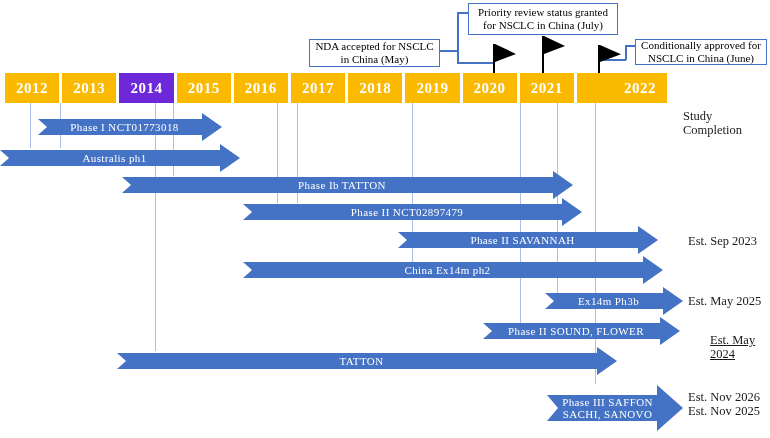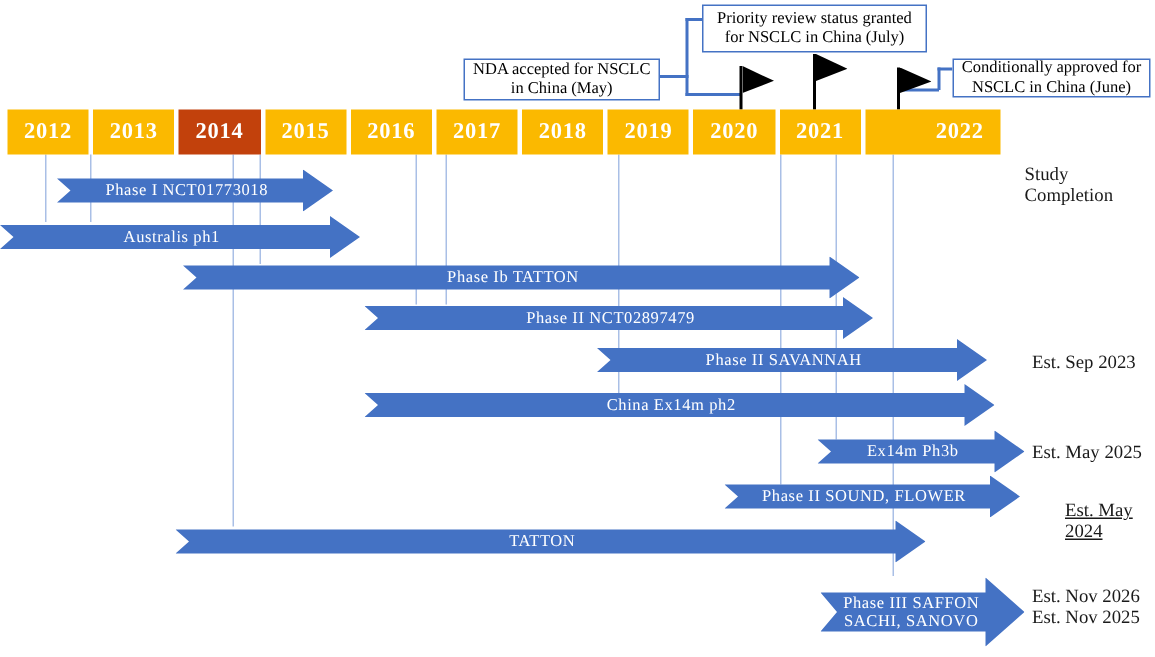--- a/index.html
+++ b/index.html
@@ -1,20 +1,20 @@
 <!DOCTYPE html>
 <html><head>
 <meta charset="utf-8">
 <style>
   html,body{margin:0;padding:0;background:#fff;}
   #stage{
     position:relative;width:770px;height:438px;background:#fff;overflow:hidden;
     font-family:"Liberation Serif","DejaVu Serif",serif;
   }
-  .abs{position:absolute;justify-content:flex-end;}
+  .abs{position:absolute;}
   .year-band{display:flex;}
   .year-cell{
     flex:1;display:flex;align-items:center;justify-content:center;
     color:#fff;font-weight:bold;font-size:15px;letter-spacing:.5px;
   }
   .leader{width:1px;}
   .conn{background:#4472C4;}
   .pole{width:2px;background:#000;}
   .pennant{background:#000;clip-path:polygon(0 0,100% 55%,0 100%);}
   .bar{z-index:5;}
@@ -54,21 +54,21 @@
     <div class="abs conn" style="left: 625px; top: 45px; width: 10px; height: 1.5px; z-index: 2;"></div>
     <div class="abs pole" style="left: 493px; top: 44px; height: 29px; z-index: 3;"></div>
     <div class="abs pennant" style="left: 495px; top: 44px; width: 21px; height: 18px; z-index: 3; background: rgb(0, 0, 0);"></div>
     <div class="abs pole" style="left: 542px; top: 36px; height: 37px; z-index: 3;"></div>
     <div class="abs pennant" style="left: 544px; top: 36px; width: 21px; height: 18px; z-index: 3; background: rgb(0, 0, 0);"></div>
     <div class="abs pole" style="left: 598px; top: 45px; height: 28px; z-index: 3;"></div>
     <div class="abs pennant" style="left: 600px; top: 45px; width: 21px; height: 17px; z-index: 3; background: rgb(0, 0, 0);"></div>
     <div class="abs year-band" style="left: 5px; top: 73px; width: 662px; height: 30px; gap: 3px; z-index: 4;">
       <div class="year-cell" style="position: relative; background: rgb(251, 185, 0);">2012</div>
       <div class="year-cell" style="position: relative; background: rgb(251, 185, 0);">2013</div>
-      <div class="year-cell" style="position: relative; background: #c2410c;">2014</div>
+      <div class="year-cell" style="position: relative; background: #6d28d9;">2014</div>
       <div class="year-cell" style="position: relative; background: rgb(251, 185, 0);">2015</div>
       <div class="year-cell" style="position: relative; background: rgb(251, 185, 0);">2016</div>
       <div class="year-cell" style="position: relative; background: rgb(251, 185, 0);">2017</div>
       <div class="year-cell" style="position: relative; background: rgb(251, 185, 0);">2018</div>
       <div class="year-cell" style="position: relative; background: rgb(251, 185, 0);">2019</div>
       <div class="year-cell" style="position: relative; background: rgb(251, 185, 0);">2020</div>
       <div class="year-cell" style="position: relative; background: rgb(251, 185, 0); font-family: Liberation Serif, serif;">2021</div>
       <div class="year-cell" style="position: relative; background: rgb(251, 185, 0); padding-left: 36px;">2022</div>
     </div>
     <div class="abs bar" style="left: 38px; top: 113px; width: 184px; height: 28px; background: rgb(68, 114, 196); clip-path: polygon(0px 6px, 164px 6px, 164px 0px, 184px 14px, 164px 28px, 164px 22px, 0px 22px, 9px 14px);">

